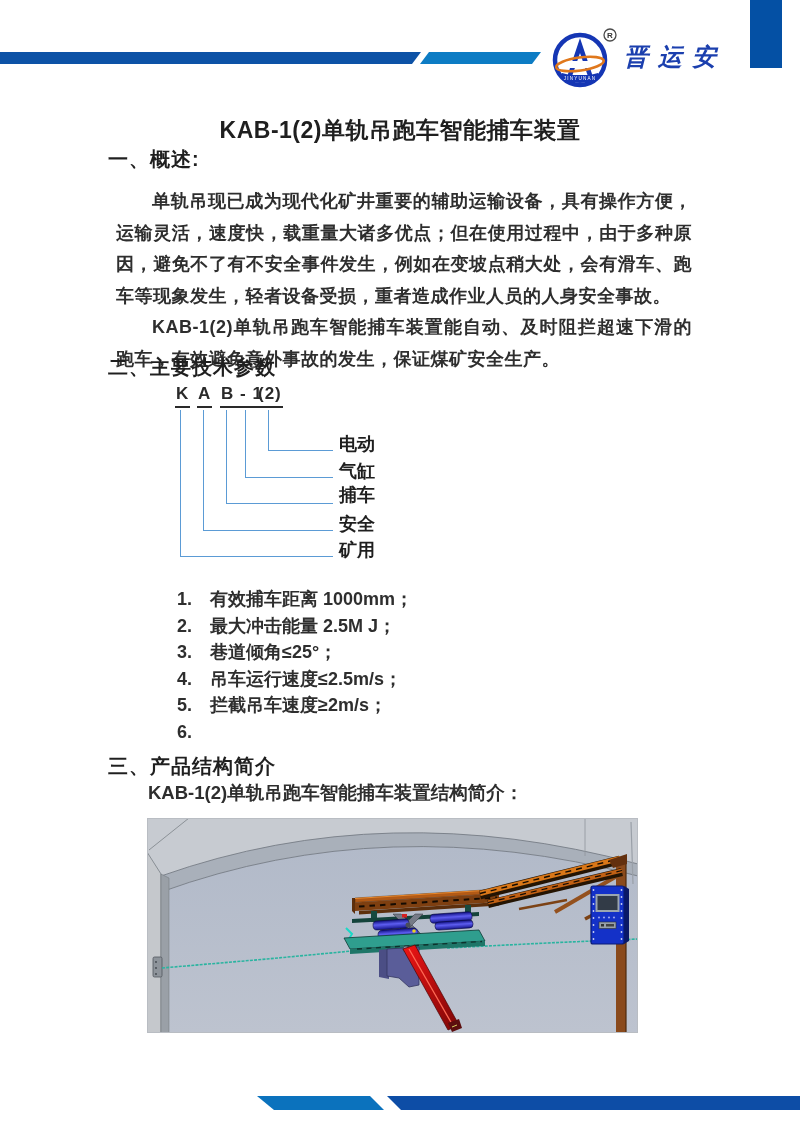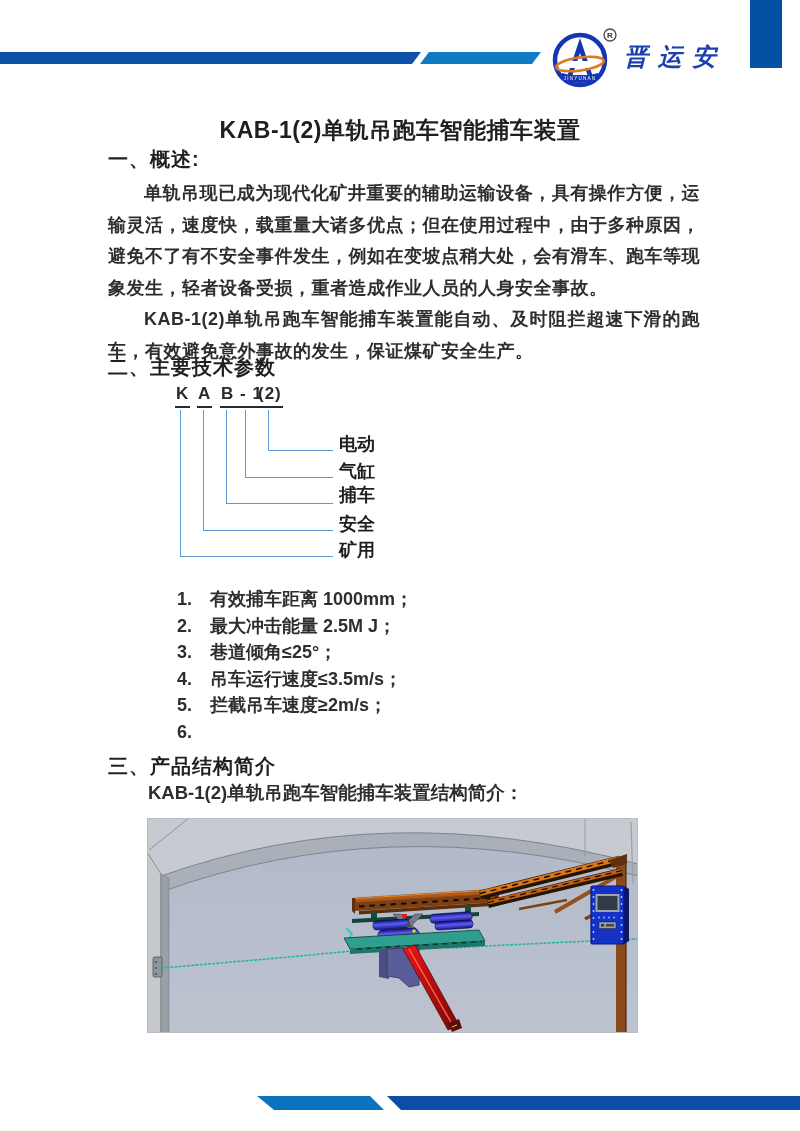--- a/index.html
+++ b/index.html
@@ -25,21 +25,21 @@
   .brand-name { font-size:24px; font-weight:700; color:var(--brand-text);
                 letter-spacing:10px; margin:14px 0 9px 6px; white-space:nowrap;
                 font-family:"Liberation Serif","DejaVu Serif",serif; font-style:italic; }
   
   .title { position:absolute; left:0; top:101px; width:800px; text-align:center;
            font-size:23px; font-weight:700; color:var(--heading-text); letter-spacing:0.5px;margin-top:14px; }
   .h-sec { position:absolute; left:108px; font-size:20px; font-weight:700; color:var(--heading-text); letter-spacing:1px; }
   .h1 { top:146px; } .h2 { top:354px; } .h3 { top:753px; }
   .para { position:absolute; left:100px; width:608px; font-size:18px; font-weight:600;
           line-height:31.5px; text-align:justify; color:var(--body-text); letter-spacing:0.5px; }
-  .para p { margin:8px; text-indent:2em; }
+  .para p { margin:16px; text-indent:2em; }
   .p1 { top:170px; } .p2 { top:296px; }
   .intro { position:absolute; left:148px; top:780px; font-size:18.5px; font-weight:600; color:var(--body-text); }
   
   .mpart { position:absolute; top:384px; font-size:17px; font-weight:700; color:#2a2a2a;
            border-bottom:2px solid #2a2a2a; padding:0 1px 2px; letter-spacing:1px; }
   .mp-k { left:175px; } .mp-a { left:197px; } .mp-b1 { left:220px; } .mp-2 { left:257px; }
   .conn { position:absolute; border-left:1.5px solid var(--diagram-line);
           border-bottom:1.5px solid var(--diagram-line); }
   .c1 { left:180px; top:410px; width:152px; height:146px; } 
   .c2 { left:203px; top:410px; width:129px; height:120px; } 
@@ -115,21 +115,21 @@
     <div class="spec-row">
       <span class="spec-num">2.</span>
       <span>最大冲击能量 2.5M J；</span>
       </div>
     <div class="spec-row">
       <span class="spec-num">3.</span>
       <span>巷道倾角≤25°；</span>
       </div>
     <div class="spec-row">
       <span class="spec-num">4.</span>
-      <span>吊车运行速度≤3.5m/s；</span>
+      <span>吊车运行速度≤2.5m/s；</span>
       </div>
     <div class="spec-row">
       <span class="spec-num">5.</span>
       <span>拦截吊车速度≥2m/s；</span>
       </div>
     <div class="spec-row">
       <span class="spec-num">6.</span>
       </div>
   </div>
 

